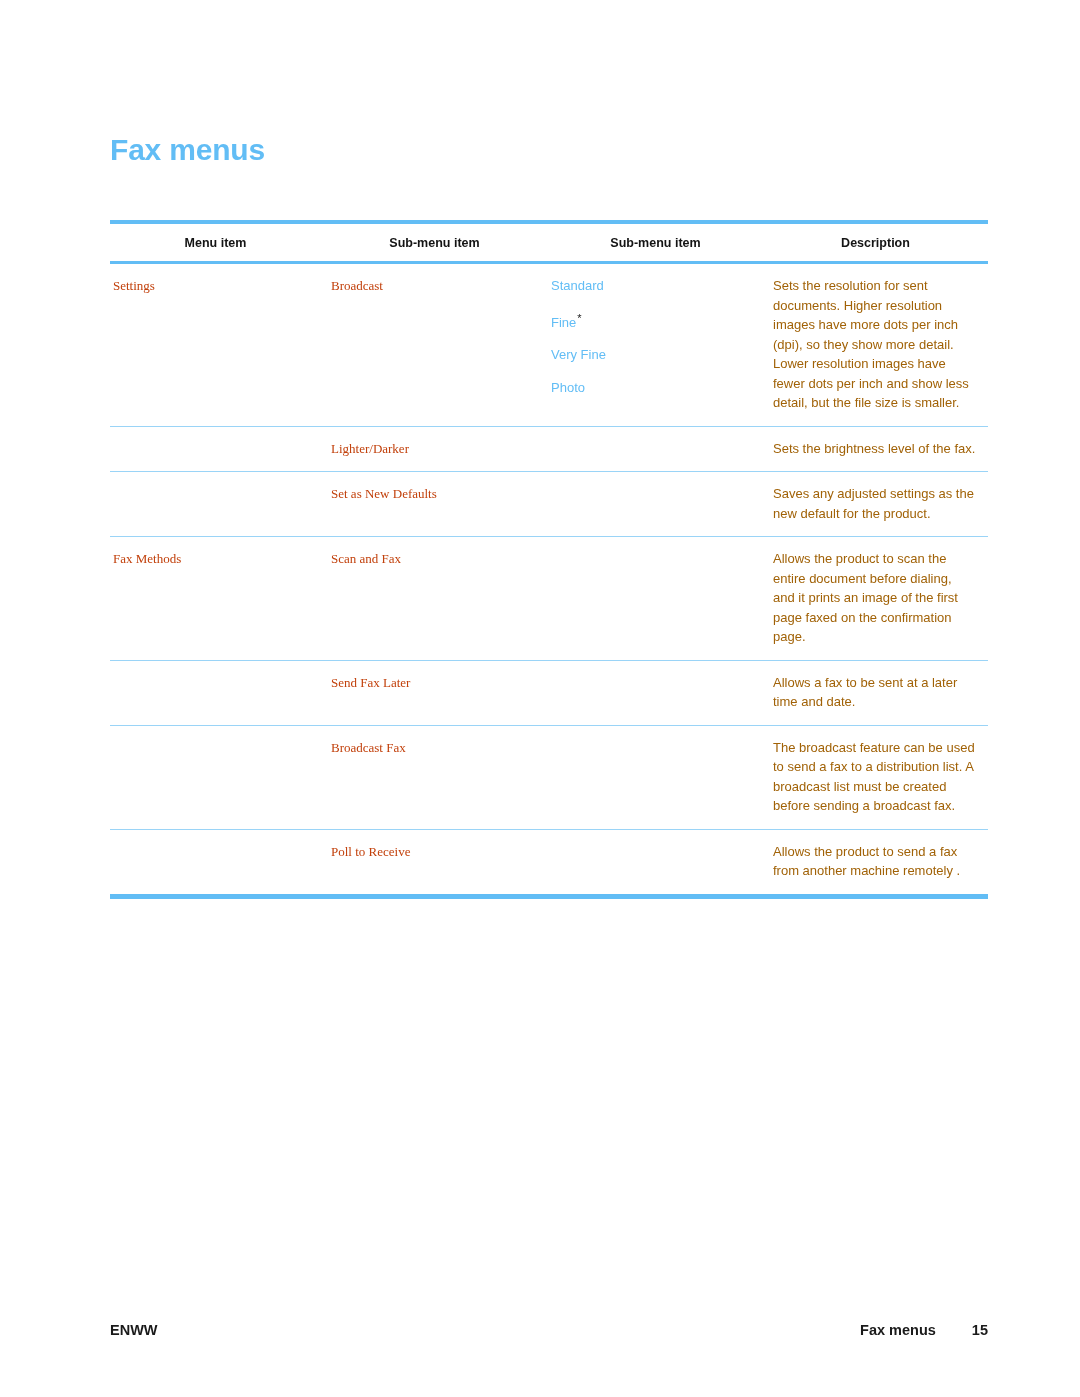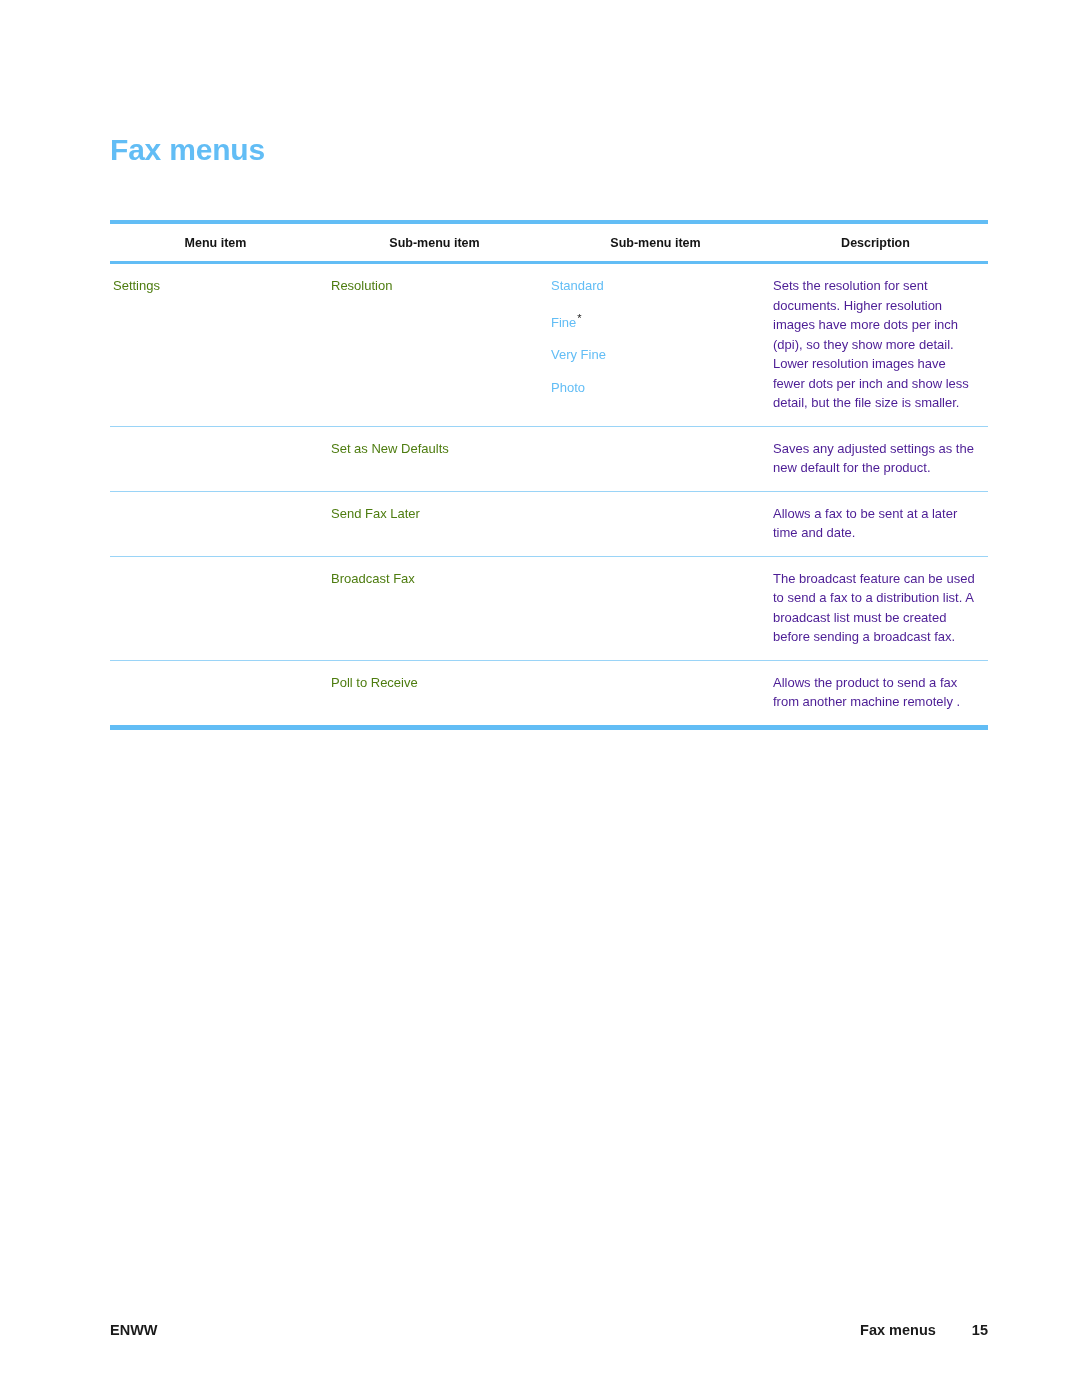--- a/index.html
+++ b/index.html
@@ -87,24 +87,25 @@
     font-size: 13px;
     padding: 12px 12px 13px 3px;
     border-bottom: 1.5px solid #9ad4f7;
     line-height: 19.5px;
   }
   .menu-table tbody tr:last-child td {
     border-bottom: 5px solid #62bdf5;
   }
 
   .cell-blue {
-    color: #4d7c0f;
+    color: #c2410c;
+    font-family: Liberation Serif, serif;
   }
   .cell-desc {
-    color: #4c1d95;
+    color: #a16207;
   }
 
   .opt {
     display: block;
     color: #62bdf5;
   }
   .opt + .opt {
     margin-top: 13px;
   }
   .opt .star {
@@ -160,34 +161,46 @@
       <tr>
         <th>Menu item</th>
         <th>Sub-menu item</th>
         <th>Sub-menu item</th>
         <th>Description</th>
       </tr>
     </thead>
     <tbody id="table-body">
         <tr>
           <td class="cell-blue">Settings</td>
-          <td class="cell-blue">Resolution</td>
+          <td class="cell-blue">Broadcast</td>
           <td>
             <span class="opt">Standard</span>
             <span class="opt">Fine<span class="star">*</span></span>
             <span class="opt">Very Fine</span>
             <span class="opt">Photo</span>
           </td>
           <td class="cell-desc">Sets the resolution for sent documents. Higher resolution images have more dots per inch (dpi), so they show more detail. Lower resolution images have fewer dots per inch and show less detail, but the file size is smaller.</td>
         </tr>
         <tr>
           <td class="cell-blue"></td>
+          <td class="cell-blue">Lighter/Darker</td>
+          <td></td>
+          <td class="cell-desc">Sets the brightness level of the fax.</td>
+        </tr>
+        <tr>
+          <td class="cell-blue"></td>
           <td class="cell-blue">Set as New Defaults</td>
           <td></td>
           <td class="cell-desc">Saves any adjusted settings as the new default for the product.</td>
+        </tr>
+        <tr>
+          <td class="cell-blue">Fax Methods</td>
+          <td class="cell-blue">Scan and Fax</td>
+          <td></td>
+          <td class="cell-desc">Allows the product to scan the entire document before dialing, and it prints an image of the first page faxed on the confirmation page.</td>
         </tr>
         <tr>
           <td class="cell-blue"></td>
           <td class="cell-blue">Send Fax Later</td>
           <td></td>
           <td class="cell-desc">Allows a fax to be sent at a later time and date.</td>
         </tr>
         <tr>
           <td class="cell-blue"></td>
           <td class="cell-blue">Broadcast Fax</td>

